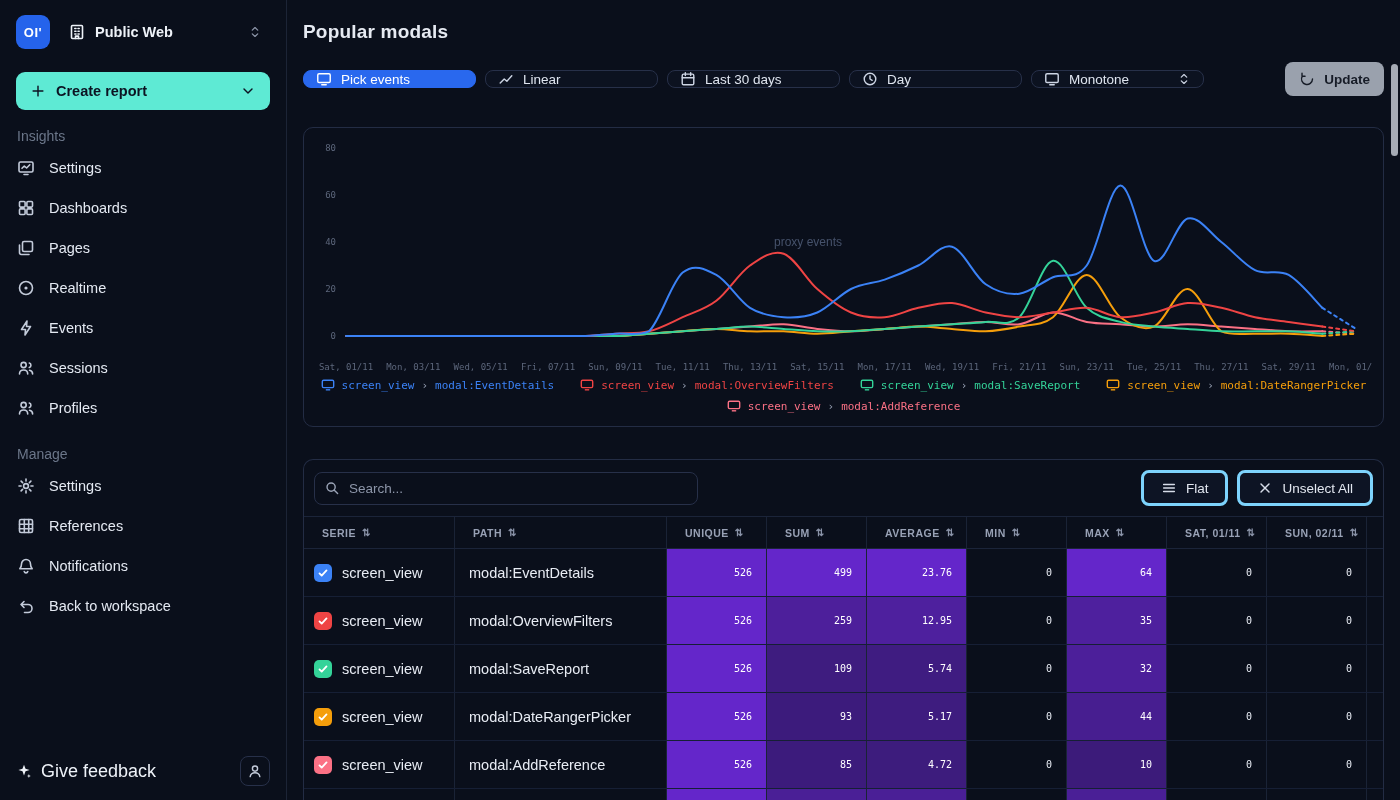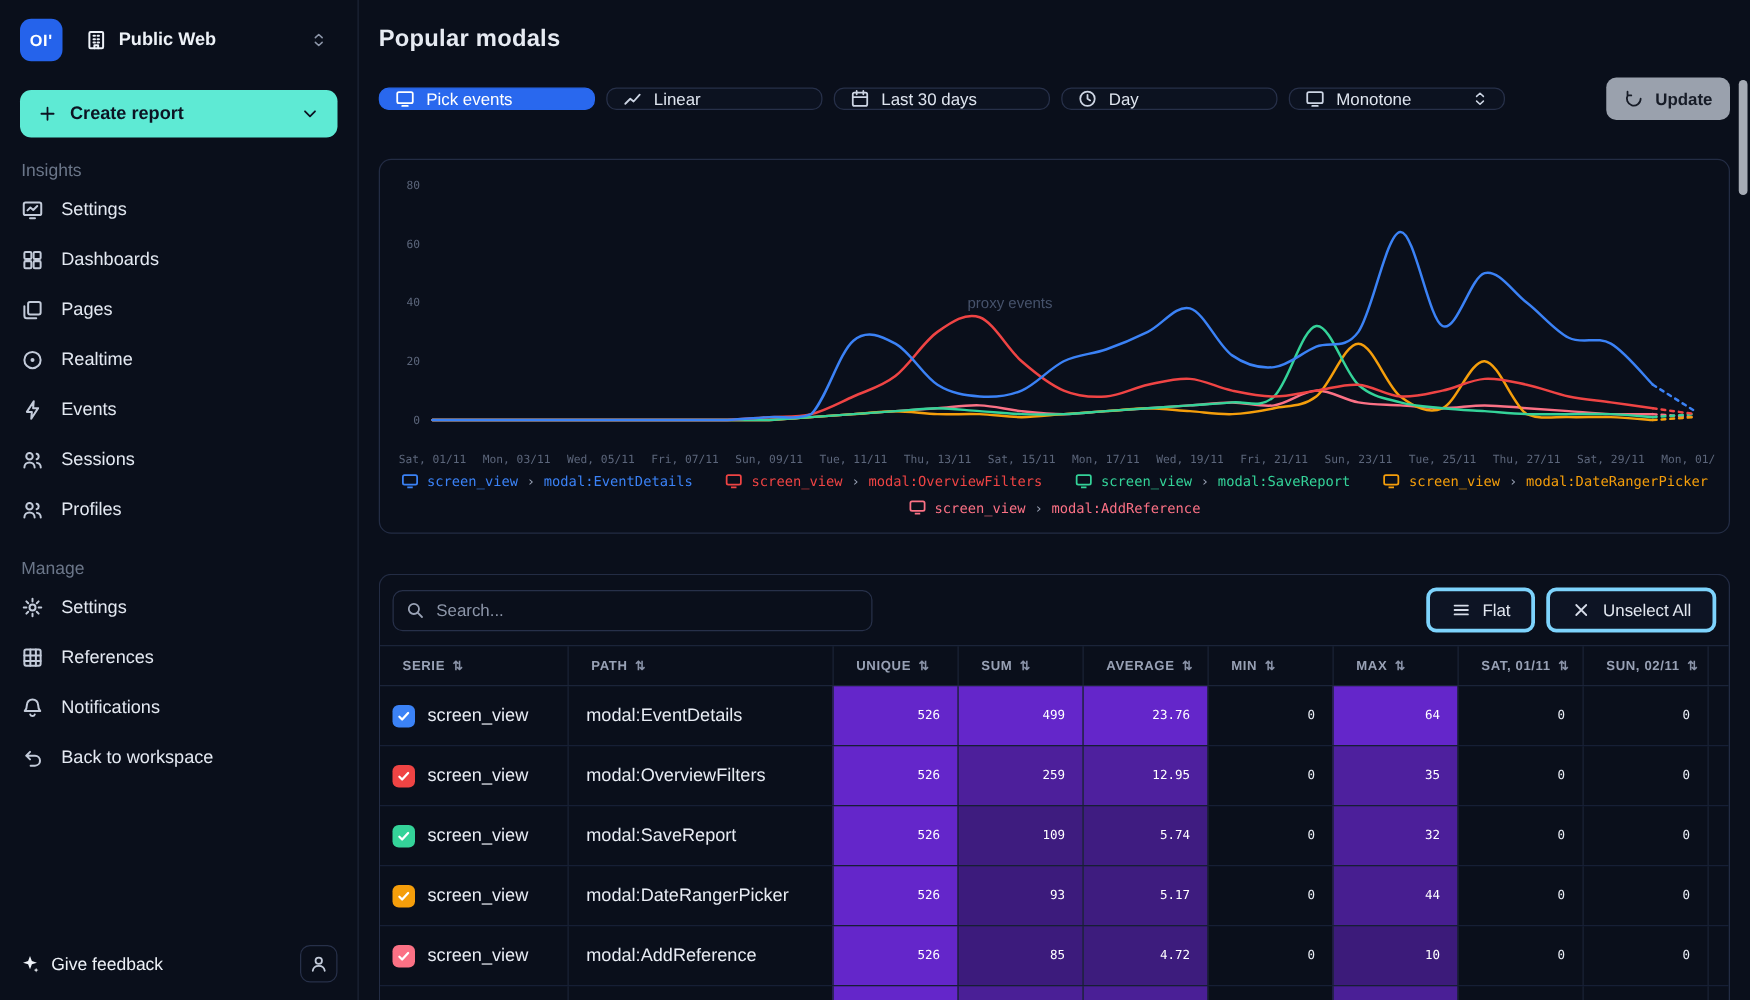--- a/index.html
+++ b/index.html
@@ -29,21 +29,21 @@
                 color:#0c1322; border:none; border-radius:9px; display:flex; align-items:center;
                 gap:10px; padding:0 14px; font-size:14.5px; font-weight:600; cursor:pointer;
                 font-family:inherit; }
   .create-btn .grow { flex:1; }
   .section-label { margin:18px 17px 4px 17px; color:#6b7689; font-size:14px; }
   .nav-item { display:flex; align-items:center; gap:14px; height:40px; padding:0 17px;
               font-size:14.5px; color:#e4e9f2; cursor:pointer; }
   .nav-item svg { color:#c3cbda; }
   .sidebar-footer { position:absolute; bottom:0; left:0; right:0; display:flex; align-items:center;
                     justify-content:space-between; padding:14px 16px; }
-  .feedback { display:flex; align-items:center; gap:9px; font-size:14px; color:#eef2f8; cursor:pointer; }
+  .feedback { display:flex; align-items:center; gap:9px; font-size:18px; color:#eef2f8; cursor:pointer; }
   .avatar-btn { width:30px; height:30px; border:1px solid #273049; border-radius:8px; background:transparent;
                 display:flex; align-items:center; justify-content:center; color:#c3cbda; cursor:pointer; }
 
   
   .main { flex:1; padding:0 16px; overflow:hidden; }
   .page-title { font-size:19px; font-weight:700; margin:21px 0 0 0; letter-spacing:.2px; }
   .toolbar { display:flex; gap:9px; margin-top:19px; align-items:center; }
   .tbtn { height:18px; width:173px; display:flex; align-items:center; gap:9px; padding:0 12px;
           border:1px solid #273049; border-radius:8px; background:#0c1220; color:#dfe5ef;
           font-size:13.5px; font-family:inherit; cursor:pointer; }

